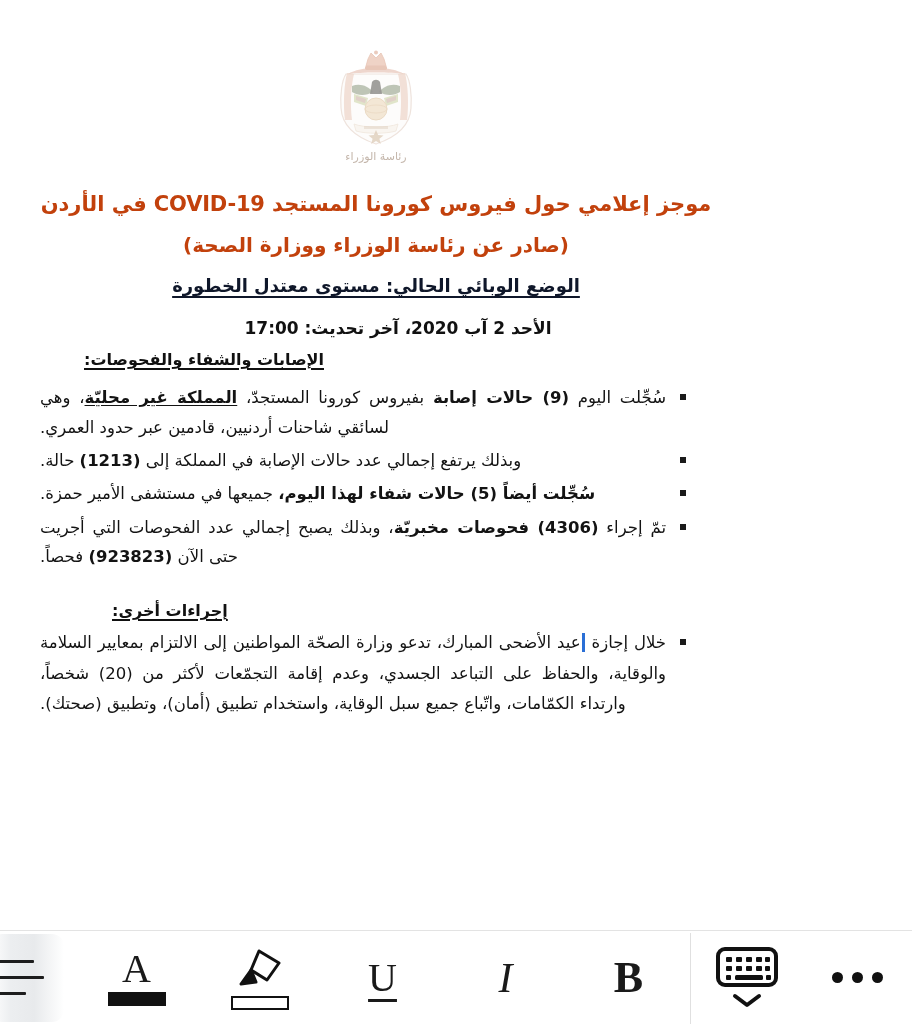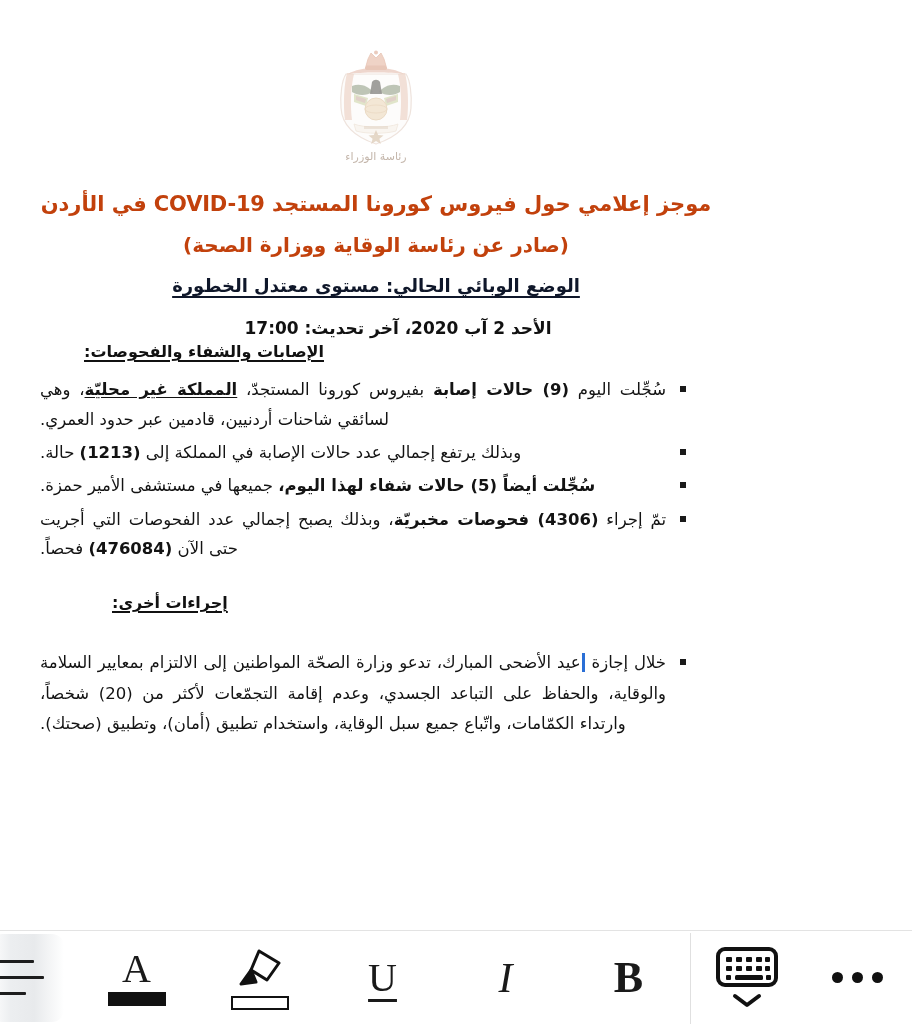--- a/index.html
+++ b/index.html
@@ -90,21 +90,21 @@
     text-align: center;
     color: #111111;
     font-weight: bold;
     font-size: 17px;
     direction: rtl;
     unicode-bidi: embed;
     padding-left: 44px;
     font-family: "DejaVu Sans", "Liberation Sans", sans-serif;
   }
   .section-head {
-    margin-top: 4px;
+    margin-top: 12px;
     text-align: left;
     padding-left: 44px;
     color: #111111;
     font-weight: bold;
     font-size: 16px;
     text-decoration: underline;
     text-underline-offset: 3px;
     text-decoration-thickness: 1.5px;
     font-family: "DejaVu Sans", "Liberation Sans", sans-serif;
   }
@@ -137,21 +137,21 @@
     top: 11px;
     width: 6px;
     height: 6px;
     background: #1a1a1a;
   }
   .b { font-weight: bold; }
   .bu { font-weight: bold; text-decoration: underline; text-underline-offset: 2px; }
 
   
   ul.bullets.proc {
-    margin-top: 36px;
+    margin-top: 8px;
   }
   ul.bullets.proc li {
     line-height: 1.85;
   }
 
   
   .caret {
     display: inline-block;
     width: 3px;
     height: 19px;
@@ -328,30 +328,30 @@
         <rect x="36" y="76" width="24" height="3" fill="#cdb79d" opacity="0.55"></rect>
 
         <path d="M48 80 L50.2 85 L55.5 85.4 L51.4 88.8 L52.8 94 L48 91.1 L43.2 94 L44.6 88.8 L40.5 85.4 L45.8 85 Z" fill="#cbb092" opacity="0.85"></path>
       </svg>
     </div>
     <div class="crest-caption">رئاسة الوزراء</div>
   </div>
 
   <div class="doc-body">
     <div class="title-line">موجز إعلامي حول فيروس كورونا المستجد COVID-19 في الأردن</div>
-    <div class="title-line second">(صادر عن رئاسة الوقاية ووزارة الصحة)</div>
+    <div class="title-line second">(صادر عن رئاسة الوزراء ووزارة الصحة)</div>
     <div class="status-line">الوضع الوبائي الحالي: مستوى معتدل الخطورة</div>
     <div class="date-line">الأحد 2 آب 2020، آخر تحديث: 17:00</div>
 
     <div class="section-head">الإصابات والشفاء والفحوصات:</div>
     <ul class="bullets" id="list-cases">
         <li><span>سُجِّلت اليوم </span><span class="b">(9) حالات إصابة</span><span> بفيروس كورونا المستجدّ، </span><span class="bu">المملكة غير محليّة</span><span>، وهي لسائقي شاحنات أردنيين، قادمين عبر حدود العمري.</span></li>
         <li><span>وبذلك يرتفع إجمالي عدد حالات الإصابة في المملكة إلى </span><span class="b">(1213)</span><span> حالة.</span></li>
         <li><span class="b">سُجِّلت أيضاً (5) حالات شفاء لهذا اليوم،</span><span> جميعها في مستشفى الأمير حمزة.</span></li>
-        <li><span>تمّ إجراء </span><span class="b">(4306) فحوصات مخبريّة</span><span>، وبذلك يصبح إجمالي عدد الفحوصات التي أجريت حتى الآن </span><span class="b">(476084)</span><span> فحصاً.</span></li>
+        <li><span>تمّ إجراء </span><span class="b">(4306) فحوصات مخبريّة</span><span>، وبذلك يصبح إجمالي عدد الفحوصات التي أجريت حتى الآن </span><span class="b">(923823)</span><span> فحصاً.</span></li>
       </ul>
 
     <div class="section-head second">إجراءات أخرى:</div>
     <ul class="bullets proc" id="list-proc">
         <li><span>خلال إجازة </span><span class="caret"></span><span>عيد الأضحى المبارك، تدعو وزارة الصحّة المواطنين إلى الالتزام بمعايير السلامة والوقاية، والحفاظ على التباعد الجسدي، وعدم إقامة التجمّعات لأكثر من (20) شخصاً، وارتداء الكمّامات، واتّباع جميع سبل الوقاية، واستخدام تطبيق (أمان)، وتطبيق (صحتك).</span></li>
       </ul>
   </div>
 </div>
 
 <div class="toolbar">

